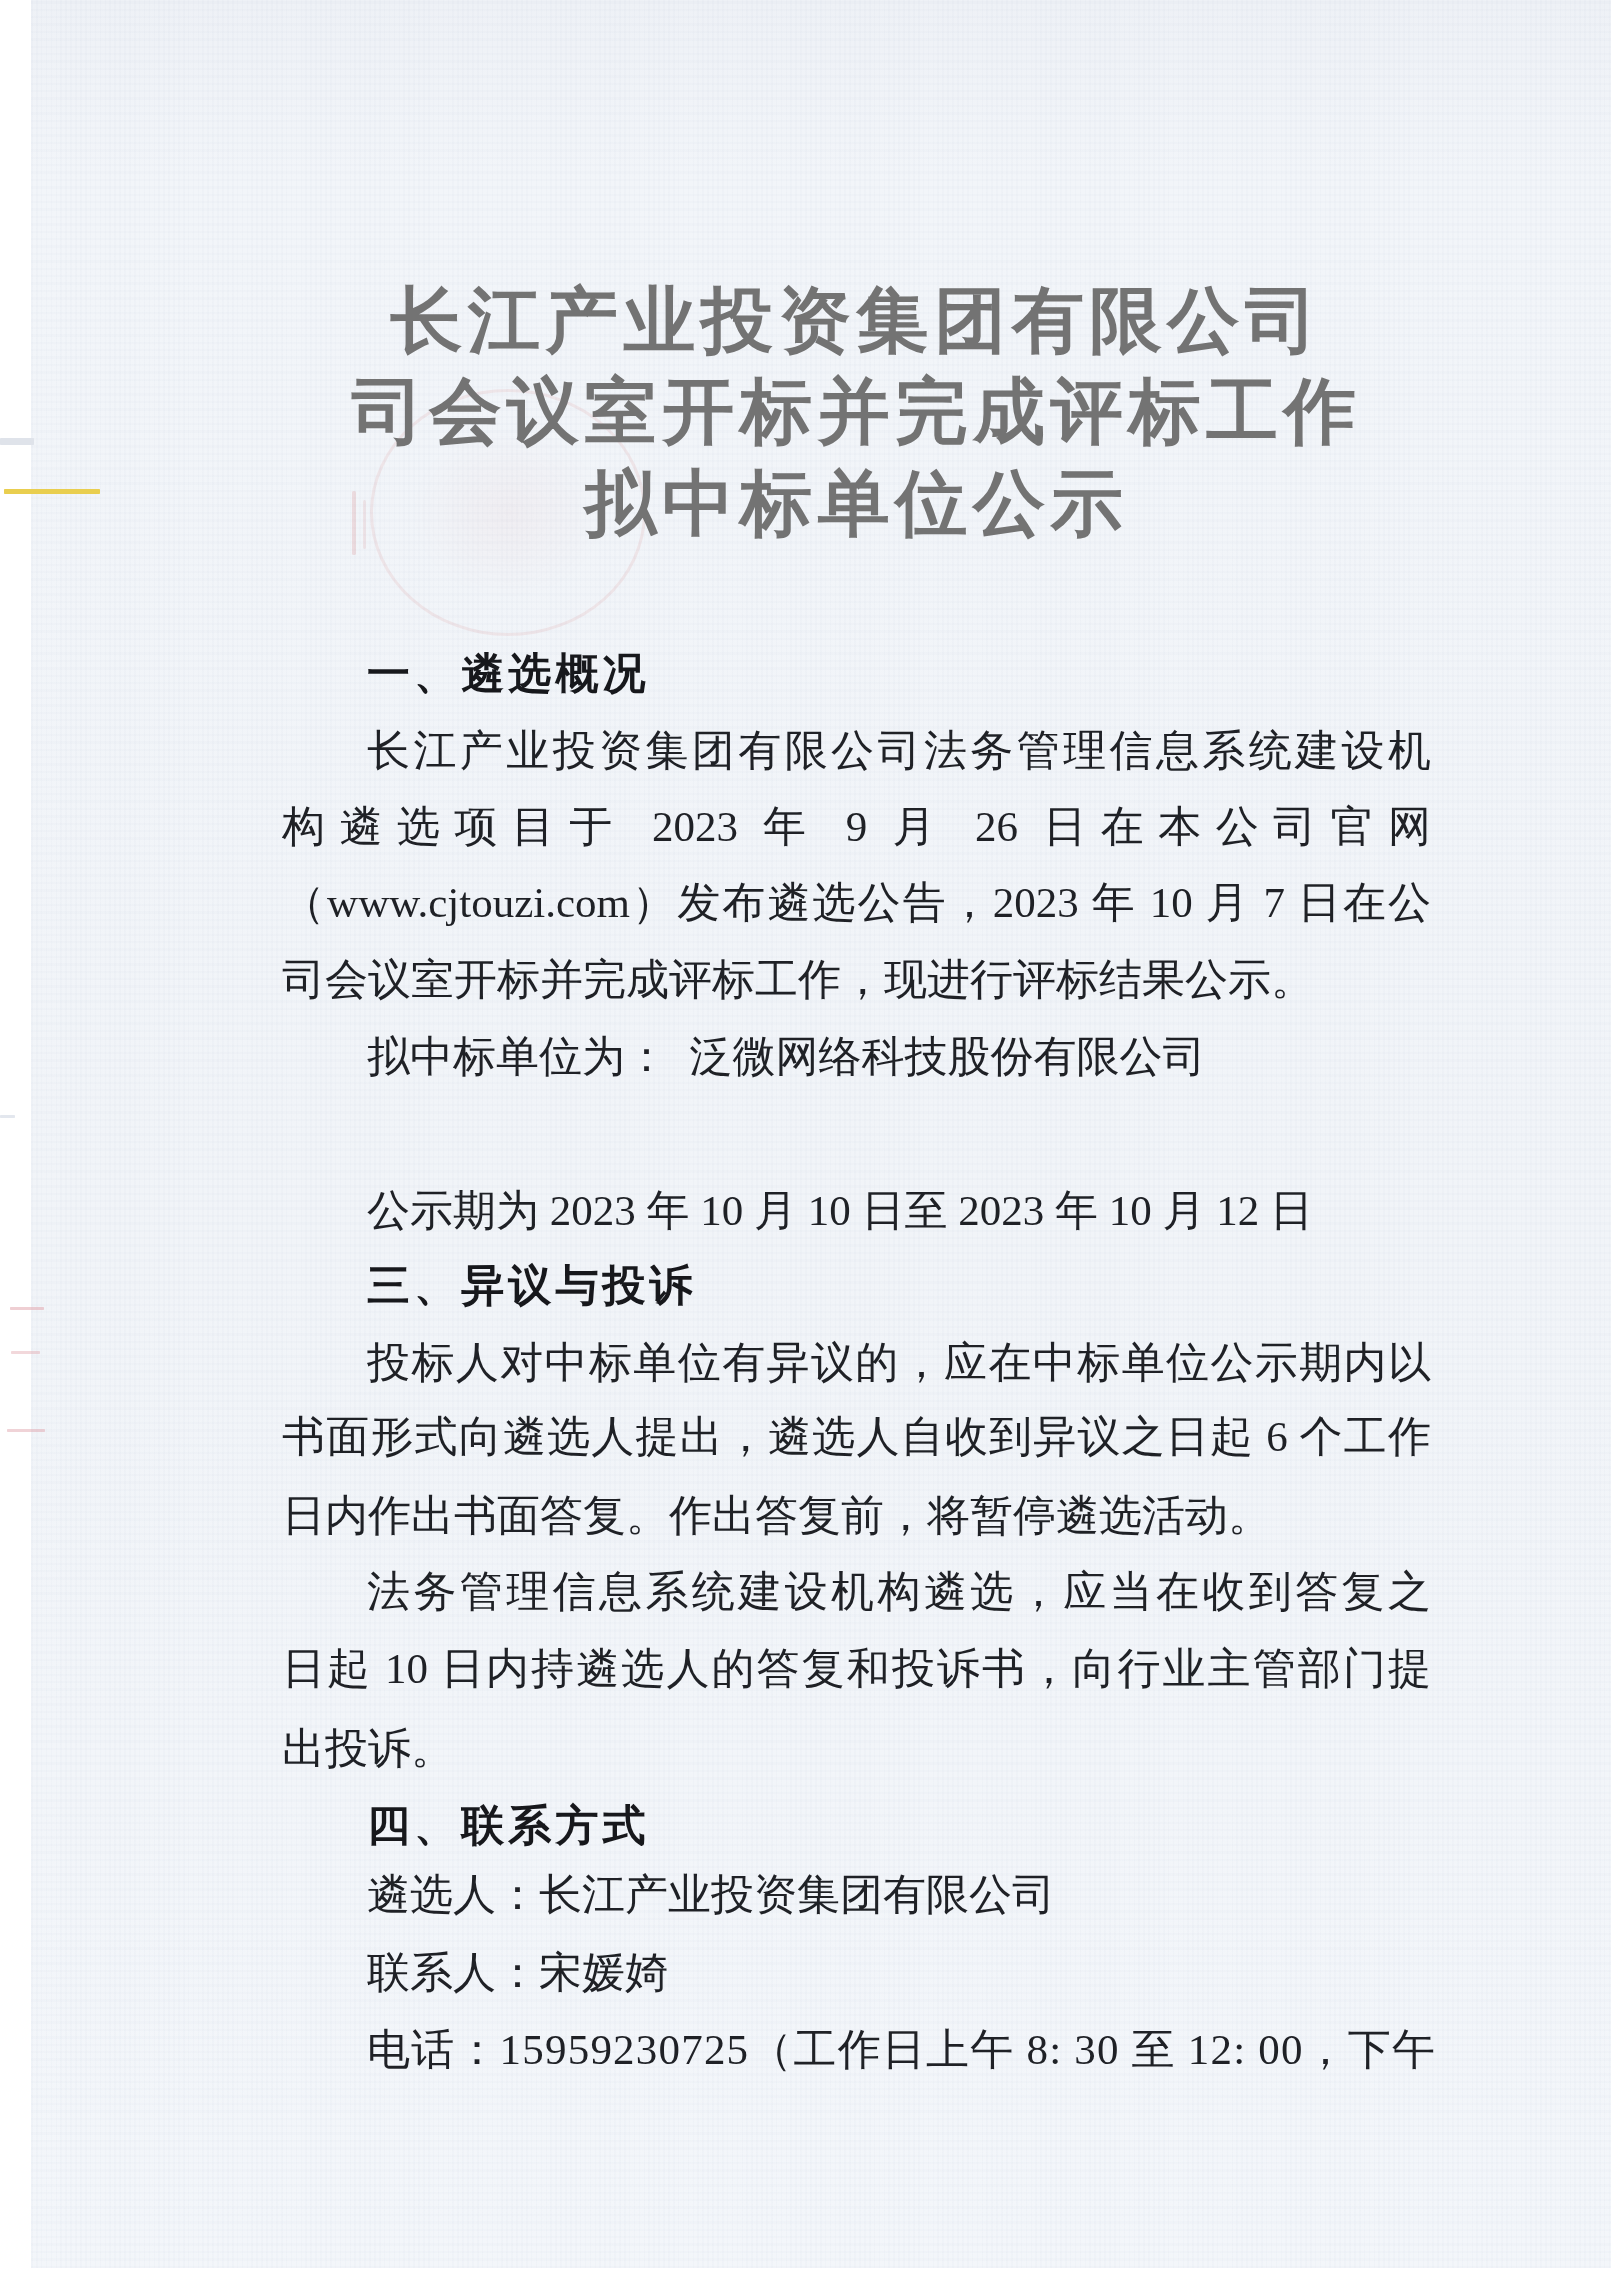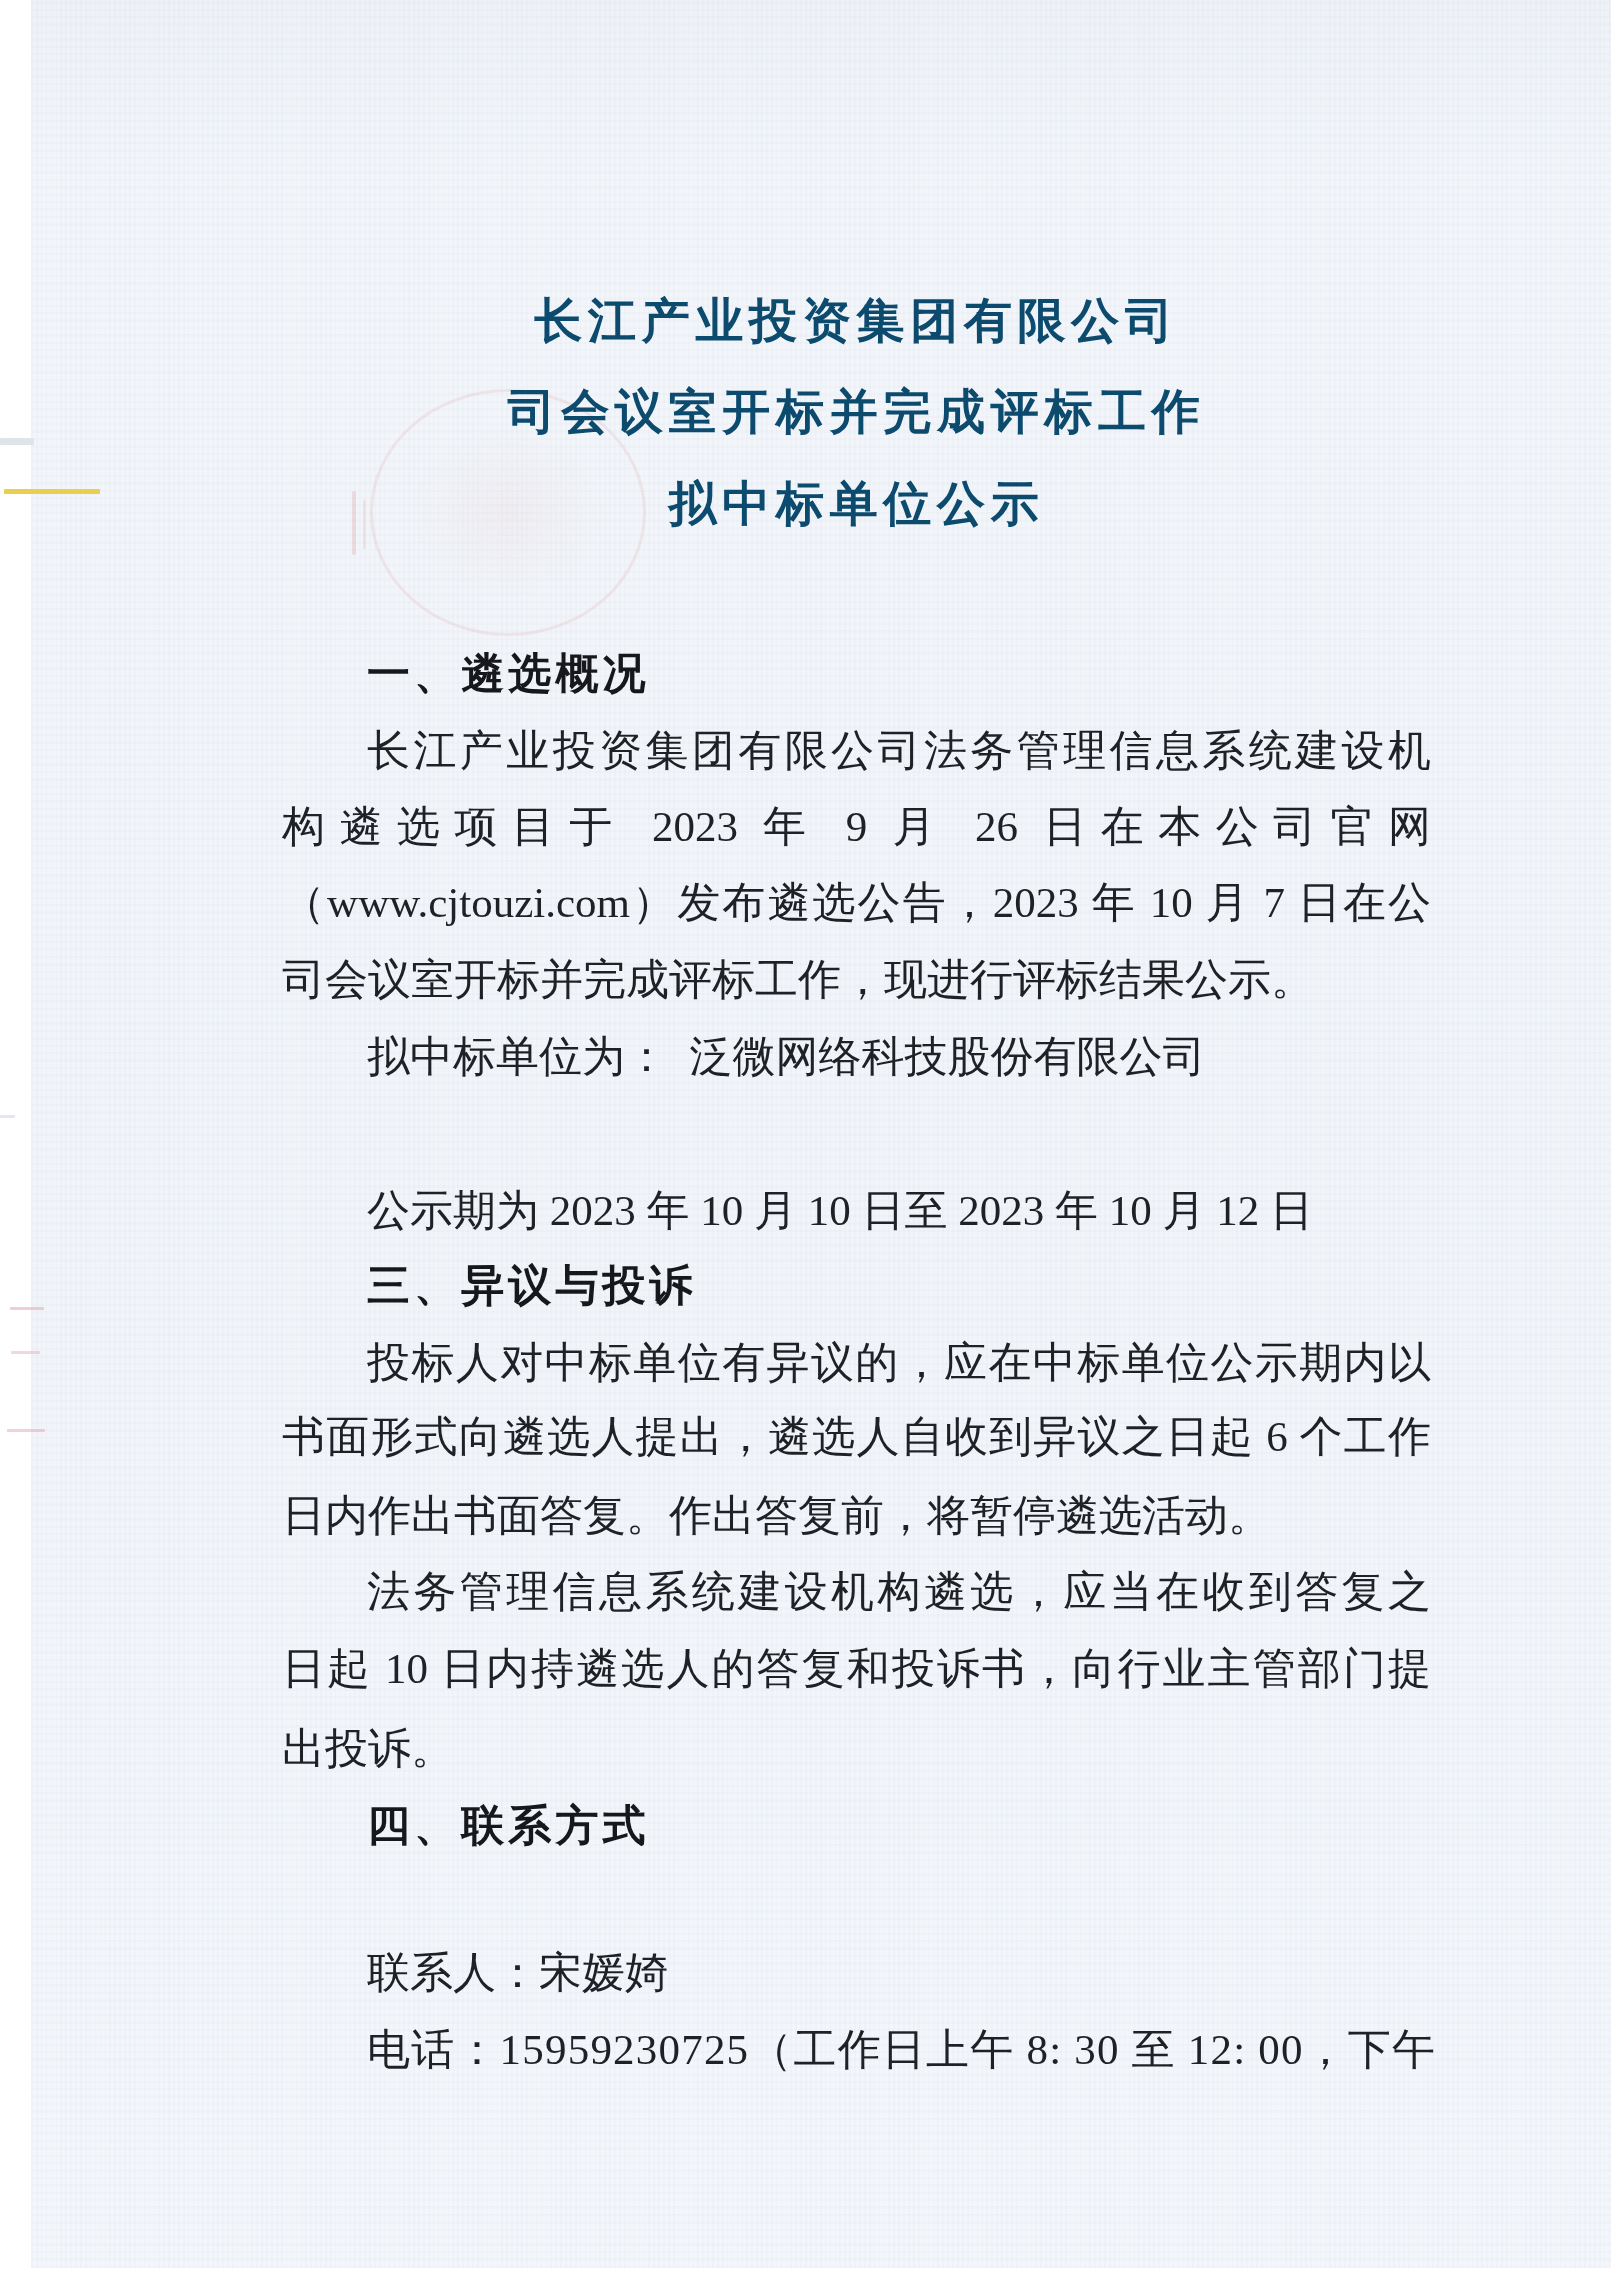--- a/index.html
+++ b/index.html
@@ -40,23 +40,23 @@
   .mark-pink2  {left:11.4px;top:1351px;width:29px; height:2.5px; background:rgba(226,168,175,.45);}
   .mark-pink3  {left:6.5px; top:1429px;width:38px; height:3.3px; background:rgba(226,168,175,.5);}
   .mark-gray2  {left:0;   top:1115px;width:14.7px; height:3.3px; background:#e3e7ee;}
 
   
   .t{
     position:absolute;left:282px;width:1149px;
     text-align:center;
     font-family:"Liberation Sans", sans-serif;
     font-weight:700;
-    font-size:48px;line-height:65px;
+    font-size:72px;line-height:65px;
     letter-spacing:5.7px;
-    color:#0c4a6e;
+    color:#737373;
   }
   
   .b{
     position:absolute;left:282px;width:1149px;
     font-size:43px;line-height:51px;
     color:#1f2126;
     white-space:pre-wrap;
   }
   .lead{left:367px;width:1064px;}
   .ind{text-indent:85px;}
@@ -98,16 +98,17 @@
   <div class="b lead" style="top:1031px">拟中标单位为： 泛微网络科技股份有限公司</div>
   <div class="b lead" style="top:1185px">公示期为 2023 年 10 月 10 日至 2023 年 10 月 12 日</div>
   <div class="b h lead" style="top:1260px">三、异议与投诉</div>
   <div class="b ind just" style="top:1337px">投标人对中标单位有异议的，应在中标单位公示期内以</div>
   <div class="b just" style="top:1411px">书面形式向遴选人提出，遴选人自收到异议之日起 6 个工作</div>
   <div class="b" style="top:1490px">日内作出书面答复。作出答复前，将暂停遴选活动。</div>
   <div class="b ind just" style="top:1566px">法务管理信息系统建设机构遴选，应当在收到答复之</div>
   <div class="b just" style="top:1643px">日起 10 日内持遴选人的答复和投诉书，向行业主管部门提</div>
   <div class="b" style="top:1723px">出投诉。</div>
   <div class="b h lead" style="top:1800px">四、联系方式</div>
+  <div class="b lead" style="top:1869px">遴选人：长江产业投资集团有限公司</div>
   <div class="b lead" style="top:1947px">联系人：宋媛婍</div>
   <div class="b lead sp1" style="top:2024px;width:1161px">电话：15959230725（工作日上午 8: 30 至 12: 00，下午</div>
 </div>
 
 
 </body></html>

